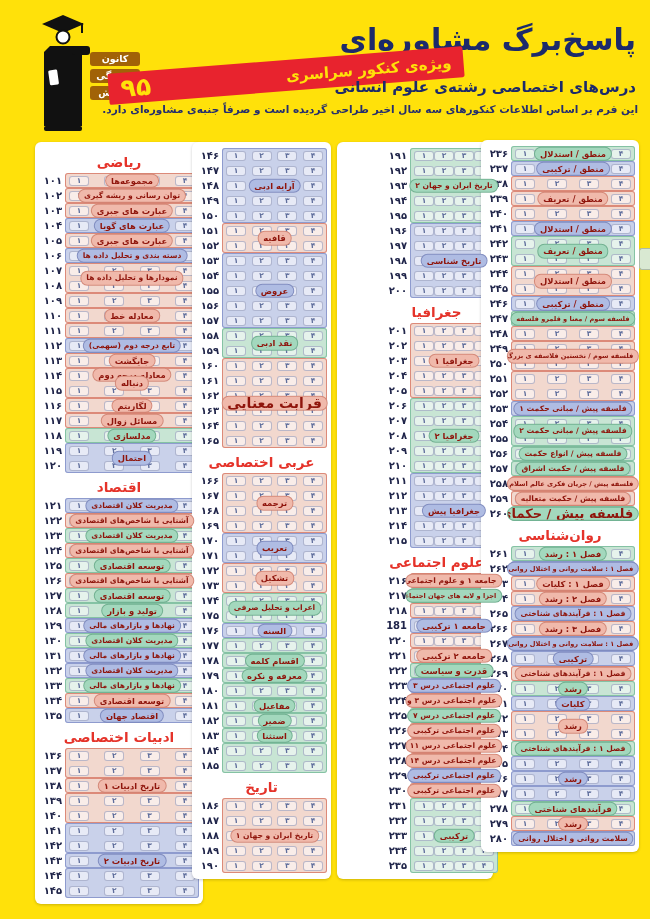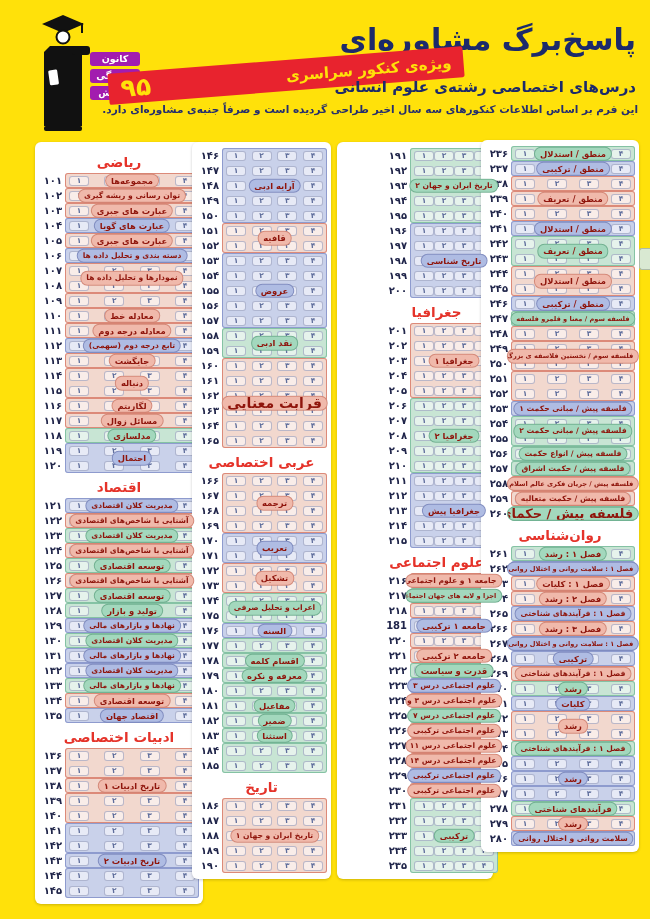--- a/index.html
+++ b/index.html
@@ -14,21 +14,21 @@
   .banner-text{color:#FFE10A;font-weight:bold;font-size:15px;white-space:nowrap;}
   .banner-year{color:#FFE10A;font-weight:bold;font-size:25px;line-height:31px;}
   .subtitle{position:absolute;right:14px;top:78px;width:300px;text-align:center;
             font-size:15px;font-weight:bold;color:#1C2A6B;direction:rtl;white-space:nowrap;}
   .note{position:absolute;right:12px;top:103px;width:400px;text-align:right;font-size:10.5px;
         font-weight:bold;color:#252E6E;direction:rtl;white-space:nowrap;}
   
   .logo{position:absolute;left:36px;top:8px;width:104px;height:124px;}
   .logo svg{position:absolute;left:0;top:0;}
   .logo-pills{position:absolute;left:54px;top:44px;width:50px;}
-  .logo-pill{background:#a21caf;color:#fff;font-size:9.5px;font-weight:bold;text-align:center;
+  .logo-pill{background:#a16207;color:#fff;font-size:9.5px;font-weight:bold;text-align:center;
              border-radius:3px;height:14px;line-height:14px;margin-bottom:3px;direction:rtl;}
   .logo-pill.brand{background:#4d7c0f;color:#FFE10A;margin-top:44px;}
   
   .column{position:absolute;background:#fff;border-radius:6px;padding:6px 4px;
           box-shadow:0 1px 3px rgba(0,0,0,.2);direction:ltr;box-sizing:border-box;}
   #col0{left:35px;top:142px;width:168px;--rh:15px;}
   #col1{left:192px;top:142px;width:139px;--rh:15px;}
   #col2{left:337px;top:142px;width:156px;padding-left:47px;--rh:15px;}
   #col3{left:481px;top:140px;width:158px;--rh:15px;}
   .sec-title{text-align:center;color:#E5332A;font-weight:bold;font-size:13.5px;
@@ -224,21 +224,21 @@
       <div class="nums">
         <div class="qnum">۱۱۱</div>
       </div>
       <div class="group c-pink">
         <div class="brow">
           <span class="bub">۱</span>
           <span class="bub">۲</span>
           <span class="bub">۳</span>
           <span class="bub">۴</span>
         </div>
-        <span class="glabel p-pink" style="font-size: 8.4px;">معادله درجه دوم</span>
+        <span class="glabel p-pink" style="font-size: 8.4px; margin-top: 44px;">معادله درجه دوم</span>
       </div>
     </div>
     <div class="grow">
       <div class="nums">
         <div class="qnum">۱۱۲</div>
       </div>
       <div class="group c-lav">
         <div class="brow">
           <span class="bub">۱</span>
           <span class="bub">۲</span>

